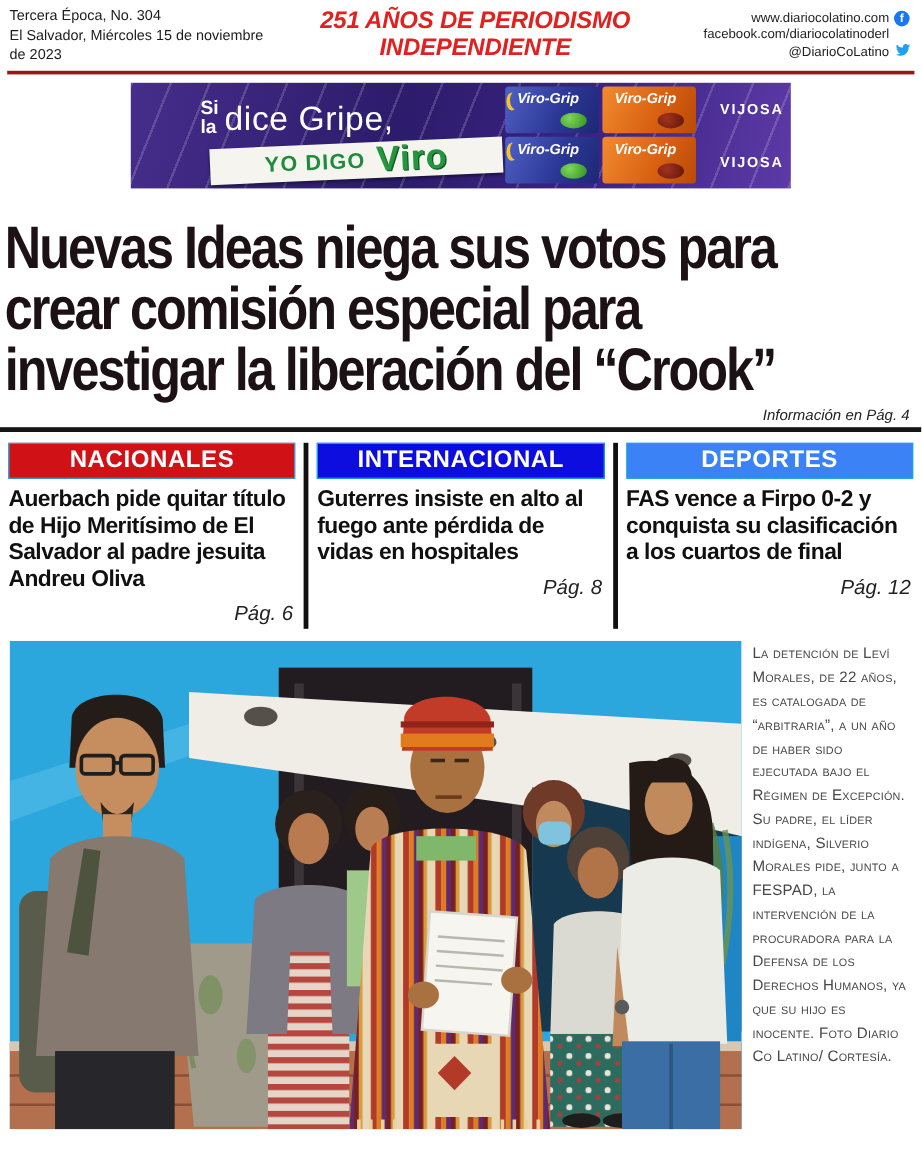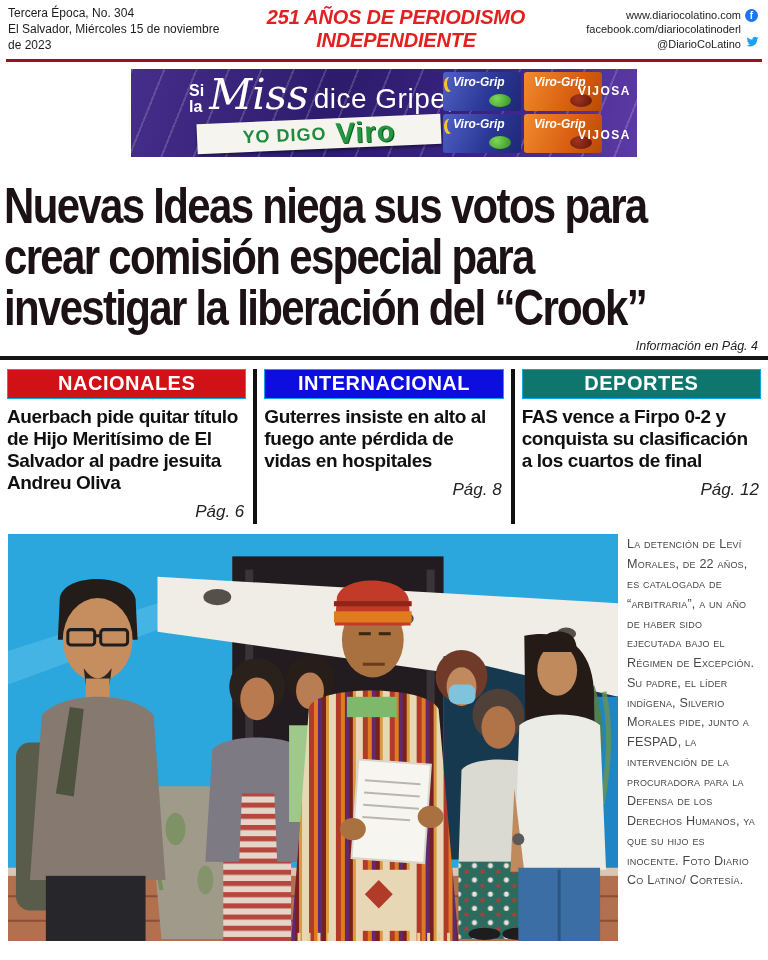--- a/index.html
+++ b/index.html
@@ -19,21 +19,21 @@
   .social{ width:188px; display:flex; justify-content:flex-end; gap:4px; }
   .social-text{ font-size:11px; line-height:1.32; color:#232323; text-align:right; }
   .social-icons{ display:flex; flex-direction:column; justify-content:space-between;
                  height:40px; padding-top:1px; }
   .fb-badge{ width:13px; height:13px; border-radius:50%; background:#1877f2; color:#fff;
              font-weight:700; font-size:10px; line-height:13px; text-align:center; display:block; }
   .tw-badge{ width:15px; height:13px; display:block; }
   .rule-red{ height:3px; background:#9e1115; margin:5px 6px 0; }
 
   
-  .ad{ position:relative; width:506px; height:88px; margin:7px auto 0;
+  .ad{ position:relative; width:550px; height:88px; margin:7px auto 0;
        background:linear-gradient(100deg,#462d8b 0%,#2c1c6b 40%,#3a2384 70%,#5d3aa6 100%);
        overflow:hidden; }
   .ad::before{ content:""; position:absolute; inset:0;
        background:repeating-linear-gradient(112deg, rgba(255,255,255,.16) 0 2px, transparent 2px 30px); }
   .ad-left{ position:absolute; left:58px; top:8px; color:#fff; display:flex; align-items:flex-start; gap:5px; z-index:2;}
   .si-la{ display:flex; flex-direction:column; font-size:16px; line-height:1.05; font-weight:600; padding-top:6px;}
   .miss{ font-family:"DejaVu Serif", serif; font-style:italic; font-size:42px; line-height:.85; font-weight:400; }
   .dice{ font-size:28px; font-weight:400; margin-top:6px; letter-spacing:.5px; }
   .ribbon{ position:absolute; left:66px; top:50px; width:244px; height:30px; background:#f6f4ee;
            transform:rotate(-2.5deg); display:flex; align-items:center; justify-content:center;
@@ -108,21 +108,20 @@
     </div>
     <div class="rule-red"></div>
   </header>
 
   <div class="ad">
     <div class="ad-left">
       <div class="si-la">
         <span>Si</span>
         <span>la</span>
       </div>
-      <span class="miss">Miss</span>
       <span class="dice">dice Gripe,</span>
     </div>
     <div class="ribbon">
       <span class="yo">YO DIGO</span>
       <span class="viro">Viro</span>
     </div>
     <div class="packs">
       <div class="pack pack-blue">
         <span class="moon"></span>
         <span>Viro-Grip</span>
@@ -165,21 +164,21 @@
       <div class="pag">Pág. 6</div>
     </article>
     <article class="brief">
       <div class="bar" style="background: rgb(13, 13, 224);">
         <span>INTERNACIONAL</span>
       </div>
       <p>Guterres insiste en alto al fuego ante pérdida de vidas en hospitales</p>
       <div class="pag">Pág. 8</div>
     </article>
     <article class="brief">
-      <div class="bar" style="background: #0f766e;">
+      <div class="bar" style="background: #3b82f6;">
         <span>DEPORTES</span>
       </div>
       <p>FAS vence a Firpo 0-2 y conquista su clasificación a los cuartos de final</p>
       <div class="pag">Pág. 12</div>
     </article>
   </section>
 
   <section class="photo-row">
     <div class="photo">
       <svg viewBox="0 0 612 400" preserveAspectRatio="none">

